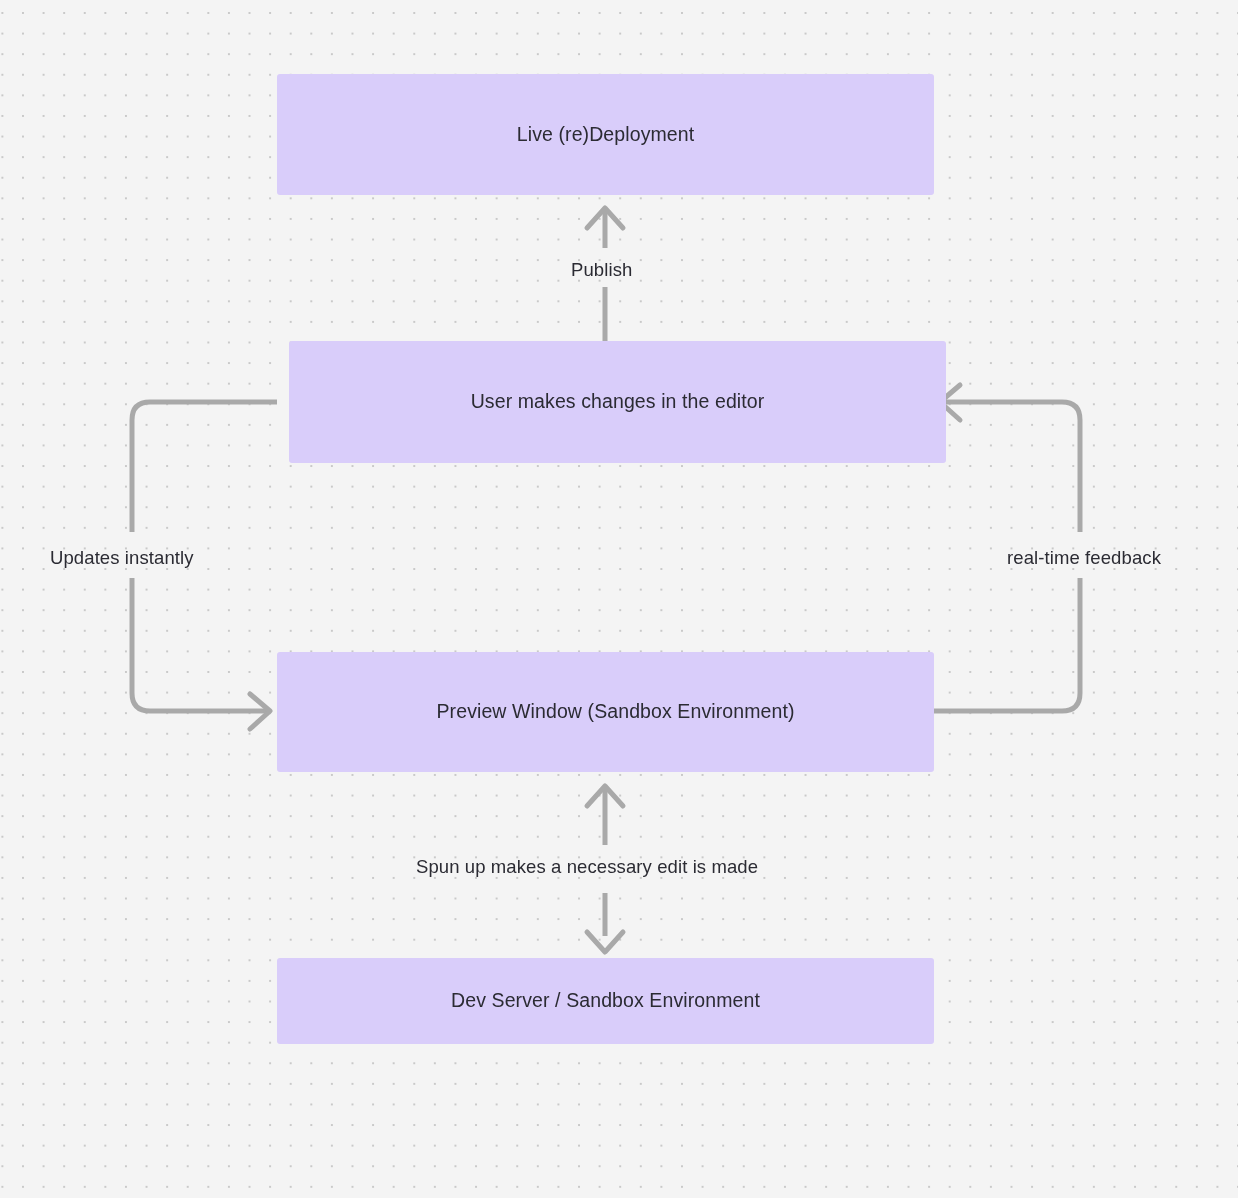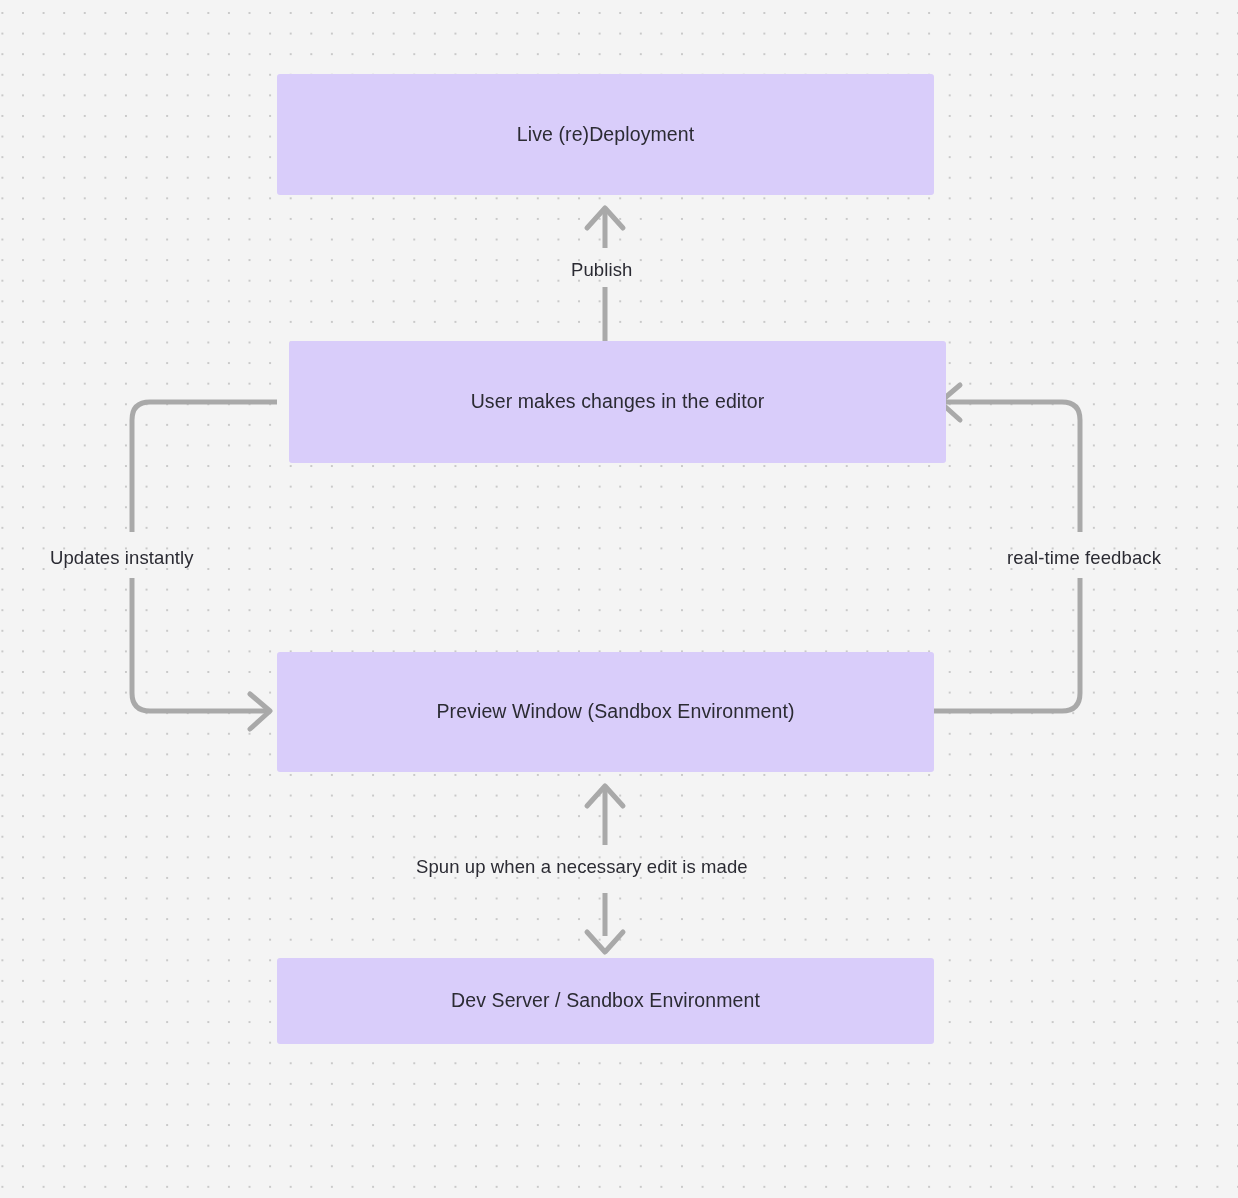--- a/index.html
+++ b/index.html
@@ -130,15 +130,15 @@
   <div class="node" id="node-devserver">
     <span class="node-label">Dev Server / Sandbox Environment</span>
   </div>
 
   <div class="edge-label" id="label-publish">Publish</div>
 
   <div class="edge-label" id="label-updates">Updates instantly</div>
 
   <div class="edge-label" id="label-realtime">real-time feedback</div>
 
-  <div class="edge-label" id="label-spun-up">Spun up when a necessary edit is made</div>
+  <div class="edge-label" id="label-spun-up">Spun up makes a necessary edit is made</div>
 
 </div>
 
 </body></html>

